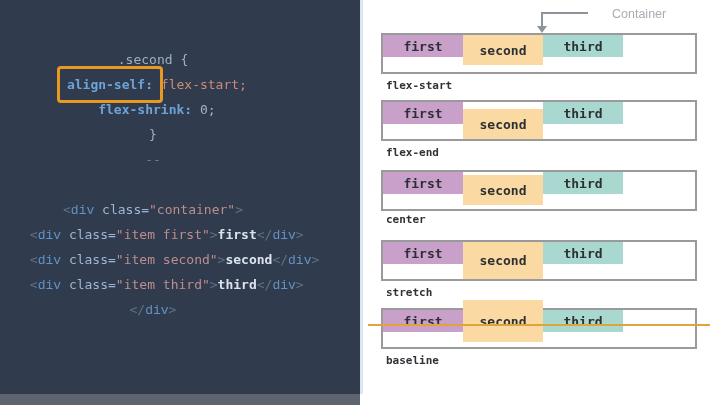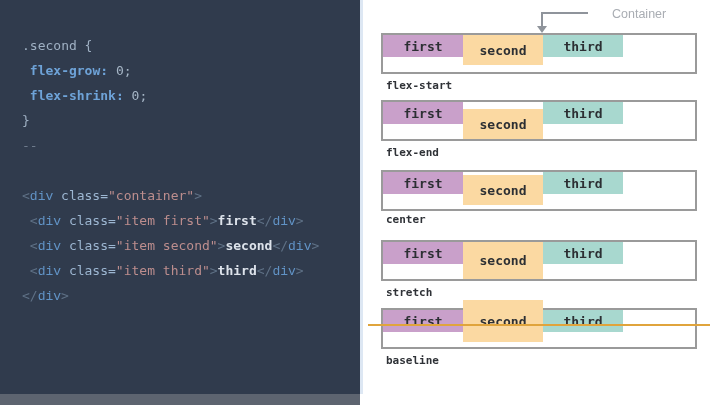--- a/index.html
+++ b/index.html
@@ -2,21 +2,21 @@
 <html><head>
 <meta charset="utf-8">
 <style>
   html,body{margin:0;padding:0;background:#fff;}
   .stage{position:relative;width:720px;height:405px;background:#ffffff;overflow:hidden;
          font-family:"DejaVu Sans Mono",monospace;}
   
   .code-panel{position:absolute;left:0;top:0;width:360px;height:394px;background:#303b4d;}
   .panel-footer{position:absolute;left:0;top:394px;width:360px;height:11px;background:#5d6470;}
   .edge-strip{position:absolute;left:360px;top:0;width:3px;height:394px;background:#dde7f3;}
-  .code-lines{position:absolute;left:0;top:33px;width:284px;}
+  .code-lines{position:absolute;left:0;top:47px;width:284px;text-align:center;}
   .code-line{height:25px;line-height:25px;padding-left:22px;white-space:pre;font-size:13px;}
   .c-plain  {color:#9fb0c3;}
   .c-sel    {color:#9fb0c3;}
   .c-prop   {color:#6ea3d8;font-weight:600;}
   .c-cssval {color:#cd8b77;}
   .c-val    {color:#a6b6c6;}
   .c-dim    {color:#6e7b8c;}
   .c-punct  {color:#5f7186;}
   .c-tag    {color:#6193c6;font-family:Liberation Mono, monospace;}
   .c-attr   {color:#9db7d2;}
@@ -38,21 +38,21 @@
         background:#e0a43c;z-index:6;}
 </style>
 </head>
 <body>
 
 <div class="stage">
 
   <div class="code-panel">
     <div class="code-lines">
         <div class="code-line"><span class="c-sel">.second {</span></div>
-        <div class="code-line"><span class="c-plain"> </span><span class="c-prop">flex-grow:</span><span class="c-plain"> </span><span class="c-val">0;</span></div>
+        <div class="code-line"><span class="c-plain"> </span><span class="c-prop c-hl" style="border-color: rgb(232, 153, 31);">align-self:</span><span class="c-plain"> </span><span class="c-cssval">flex-start;</span></div>
         <div class="code-line"><span class="c-plain"> </span><span class="c-prop">flex-shrink:</span><span class="c-plain"> </span><span class="c-val">0;</span></div>
         <div class="code-line"><span class="c-sel">}</span></div>
         <div class="code-line"><span class="c-dim">--</span></div>
         <div class="code-line"></div>
         <div class="code-line"><span class="c-punct">&lt;</span><span class="c-tag">div</span><span class="c-plain"> </span><span class="c-attr">class=</span><span class="c-str">"container"</span><span class="c-punct">&gt;</span></div>
         <div class="code-line"><span class="c-plain"> </span><span class="c-punct">&lt;</span><span class="c-tag">div</span><span class="c-plain"> </span><span class="c-attr">class=</span><span class="c-str">"item first"</span><span class="c-punct">&gt;</span><span class="c-content">first</span><span class="c-punct">&lt;/</span><span class="c-tag">div</span><span class="c-punct">&gt;</span></div>
         <div class="code-line"><span class="c-plain"> </span><span class="c-punct">&lt;</span><span class="c-tag">div</span><span class="c-plain"> </span><span class="c-attr">class=</span><span class="c-str">"item second"</span><span class="c-punct">&gt;</span><span class="c-content">second</span><span class="c-punct">&lt;/</span><span class="c-tag">div</span><span class="c-punct">&gt;</span></div>
         <div class="code-line"><span class="c-plain"> </span><span class="c-punct">&lt;</span><span class="c-tag">div</span><span class="c-plain"> </span><span class="c-attr">class=</span><span class="c-str">"item third"</span><span class="c-punct">&gt;</span><span class="c-content">third</span><span class="c-punct">&lt;/</span><span class="c-tag">div</span><span class="c-punct">&gt;</span></div>
         <div class="code-line"><span class="c-punct">&lt;/</span><span class="c-tag">div</span><span class="c-punct">&gt;</span></div>
       </div>

